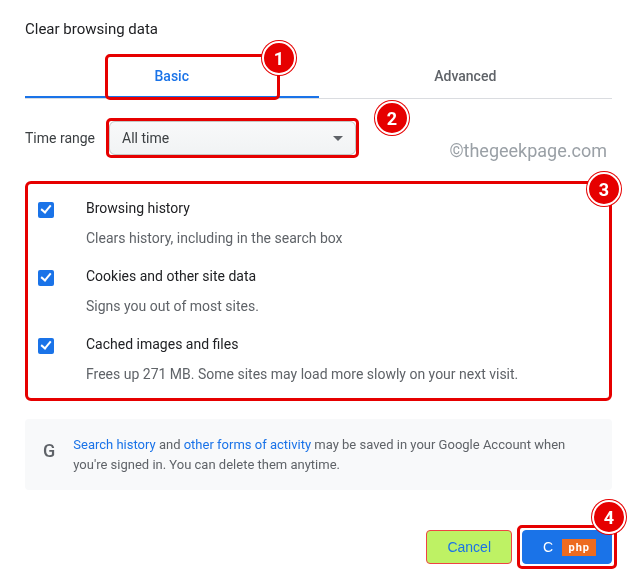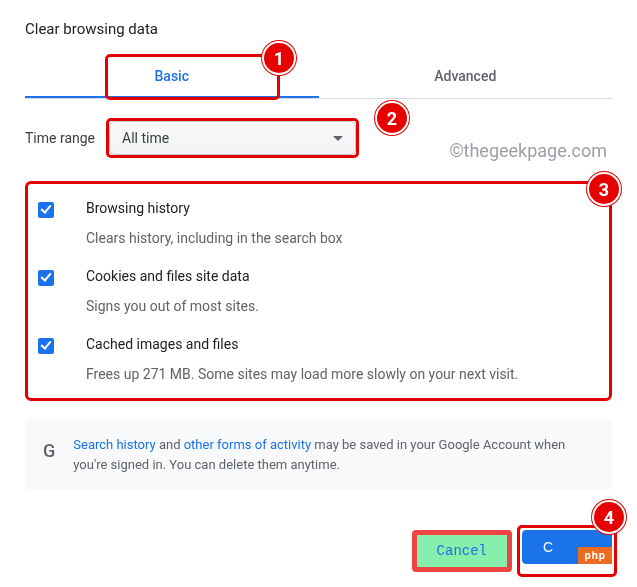--- a/index.html
+++ b/index.html
@@ -196,24 +196,23 @@
       position: relative;
     }
     .btn {
       padding: 8px 20px;
       border-radius: 4px;
       font-size: 14px;
       cursor: pointer;
       font-weight: 500;
     }
     .btn-cancel {
-      background: #86efac;
-      border: 5px solid #ef4444;
+      background: #bef264;
+      border: 1px solid #ef4444;
       color: #1a73e8;
-      font-family: Liberation Mono, monospace;
     }
     .btn-primary {
       background: #1a73e8;
       border: 1px solid #1a73e8;
       color: #fff;
       min-width: 90px;
       text-align: left;
       position: relative;
     }
     .btn-highlight {
@@ -221,21 +220,21 @@
       border: 3px solid #e60000;
       border-radius: 5px;
       left: -5px;
       top: -5px;
       right: -5px;
       bottom: -5px;
       pointer-events: none;
     }
     .php-overlay {
       position: absolute;
-      right: 0px;
+      right: 16px;
       bottom: 8px;
       background: #ed6b1f;
       padding: 2px 6px;
       font-size: 11px;
       color: #fff;
       font-weight: bold;
       letter-spacing: 1px;
     }
   </style>
 </head>
@@ -273,21 +272,21 @@
     <div class="checkbox"></div>
     <div>
       <div class="option-title">Browsing history</div>
       <div class="option-desc">Clears history, including in the search box</div>
     </div>
   </div>
 
   <div class="option-row">
     <div class="checkbox"></div>
     <div>
-      <div class="option-title">Cookies and files site data</div>
+      <div class="option-title">Cookies and other site data</div>
       <div class="option-desc">Signs you out of most sites.</div>
     </div>
   </div>
 
   <div class="option-row">
     <div class="checkbox"></div>
     <div>
       <div class="option-title">Cached images and files</div>
       <div class="option-desc">Frees up 271 MB. Some sites may load more slowly on your next visit.</div>
     </div>

